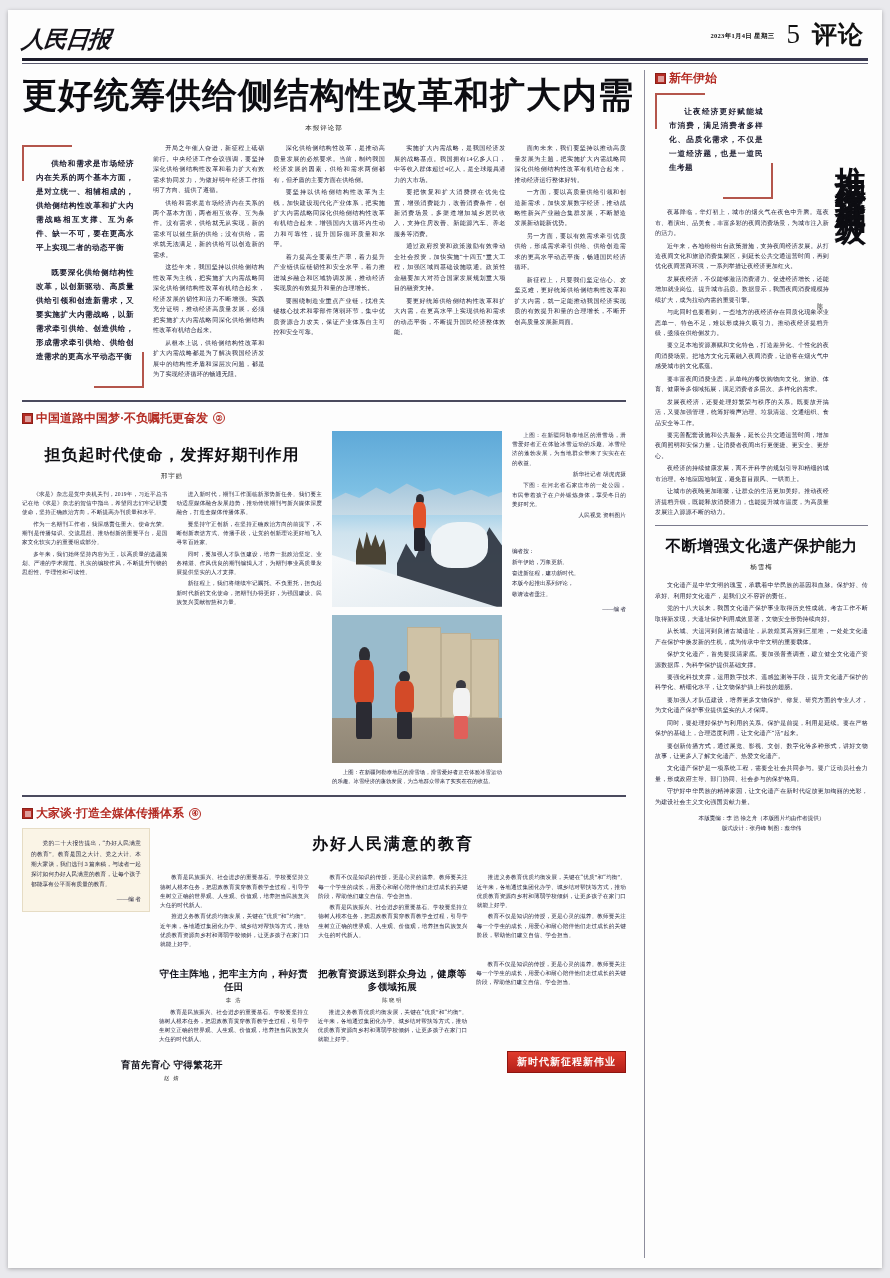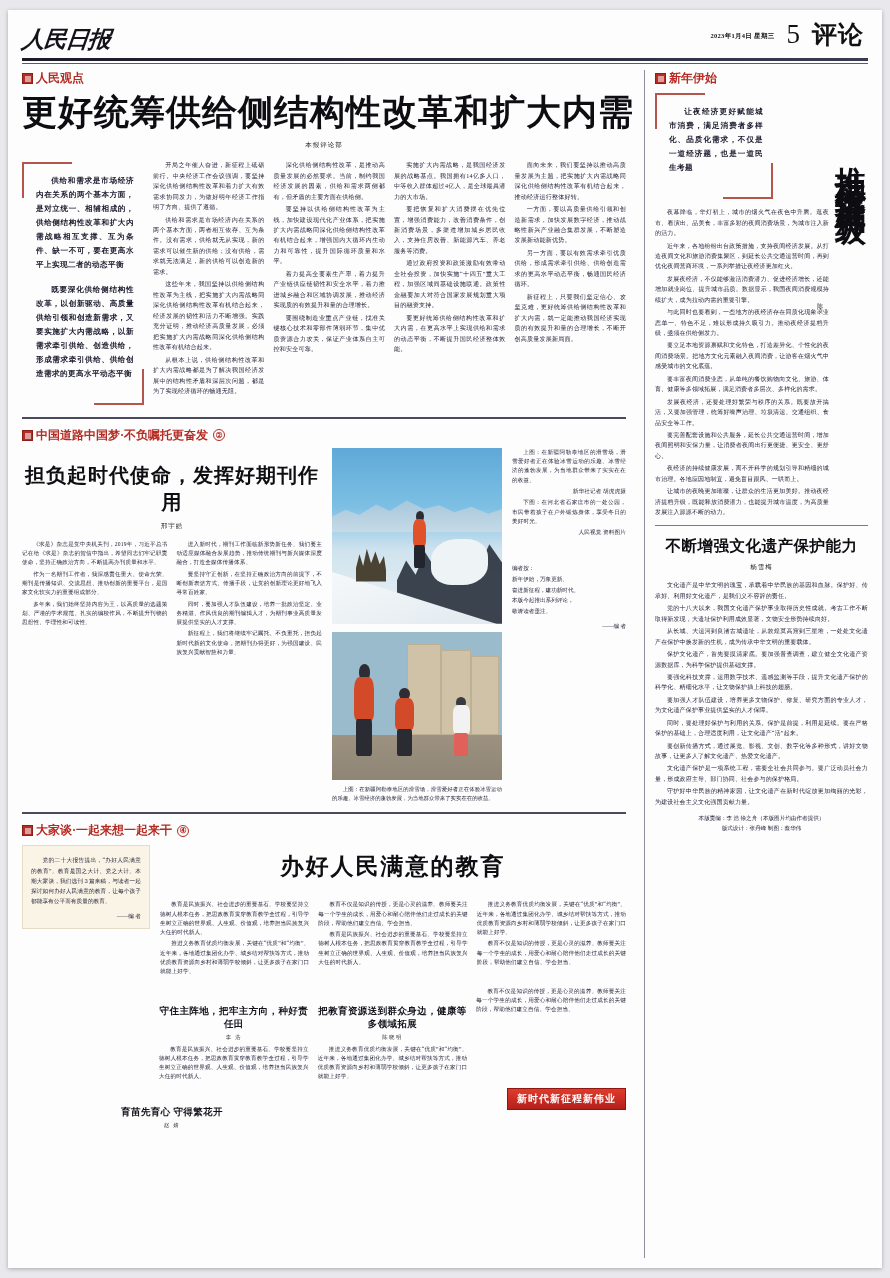--- a/index.html
+++ b/index.html
@@ -103,26 +103,26 @@
     width:11px; height:11px; border:1px solid #1a1a22;
     border-radius:50%; font-size:7px; vertical-align:1px;
   }
   .byline {
     text-align:center; font-size:6.5px; color:#222;
     letter-spacing:1px; margin-top:9px;
     font-family:"Liberation Serif", serif;
   }
   .hl-sec {
     font-family:"Liberation Serif", serif;
-    font-size:20px; font-weight:bold; color:#0d0d12;
+    font-size:16px; font-weight:bold; color:#0d0d12;
     text-align:center; letter-spacing:1px; margin:14px 0 0 0;
   }
   .hl-sec2 {
     font-family:"Liberation Serif", serif;
-    font-size:23px; font-weight:bold; color:#0d0d12;
+    font-size:16px; font-weight:bold; color:#0d0d12;
     text-align:center; letter-spacing:2px; margin:6px 0 0 0;
   }
   .hl-right {
     font-family:"Liberation Serif", serif;
     font-size:15.5px; font-weight:bold; color:#0d0d12;
     text-align:center; letter-spacing:.5px;
   }
 
   
   .vhead {
@@ -273,21 +273,21 @@
   }
   .tintbox .sig {
     text-align:right; font-size:5.7px; margin-top:6px;
     font-family:"Liberation Serif", serif; color:#1f1f38;
   }
 
   
   .subhead {
     font-family:"Liberation Serif", serif;
     font-size:9.5px; font-weight:bold; color:#12121c;
-    text-align:center; letter-spacing:.4px; margin:18px 0 3px 0;
+    text-align:center; letter-spacing:.4px; margin:8px 0 3px 0;
   }
   .subbyline {
     text-align:center; font-size:5.4px; color:#333;
     letter-spacing:1.4px; margin-bottom:4px;
     font-family:"Liberation Serif", serif;
   }
 
   
   .redbadge {
     display:inline-block; background:linear-gradient(180deg,#e03b2c,#b4201a);
@@ -321,24 +321,20 @@
     </div>
     <div class="masthead-rule"></div>
     <div class="masthead-rule thin"></div>
   </div>
 
   <div class="body-grid">
 
     <div class="col-left">
 
       <div>
-        <div class="kicker">
-          <span class="sq"></span>
-          <span>人民观点</span>
-        </div>
         <div class="hl-main">更好统筹供给侧结构性改革和扩大内需</div>
         <div class="byline">本报评论部</div>
 
         <div class="colset" style="margin-top:10px;">
           <div style="flex:0 0 122px;">
             <div class="pullquote">
               <p class="pq-p">供给和需求是市场经济内在关系的两个基本方面，是对立统一、相辅相成的，供给侧结构性改革和扩大内需战略相互支撑、互为条件、缺一不可，要在更高水平上实现二者的动态平衡</p>
               <p class="pq-p">既要深化供给侧结构性改革，以创新驱动、高质量供给引领和创造新需求，又要实施扩大内需战略，以新需求牵引供给、创造供给，形成需求牵引供给、供给创造需求的更高水平动态平衡</p>
             </div>
           </div>
@@ -454,21 +450,21 @@
             </div>
           </div>
         </div>
       </div>
 
       <div class="hrule"></div>
 
       <div>
         <div class="kicker">
           <span class="sq"></span>
-          <span>大家谈·一起来想一起来干</span>
+          <span>大家谈·打造全媒体传播体系</span>
           <span class="circnum">④</span>
         </div>
 
         <div style="display:flex; gap:10px; margin-top:6px;">
           <div style="flex:0 0 128px;">
             <div class="tintbox">
               <p>党的二十大报告提出，“办好人民满意的教育”。教育是国之大计、党之大计。本期大家谈，我们选刊３篇来稿，与读者一起探讨如何办好人民满意的教育，让每个孩子都能享有公平而有质量的教育。</p>
               <div class="sig">——编 者</div>
             </div>
           </div>

